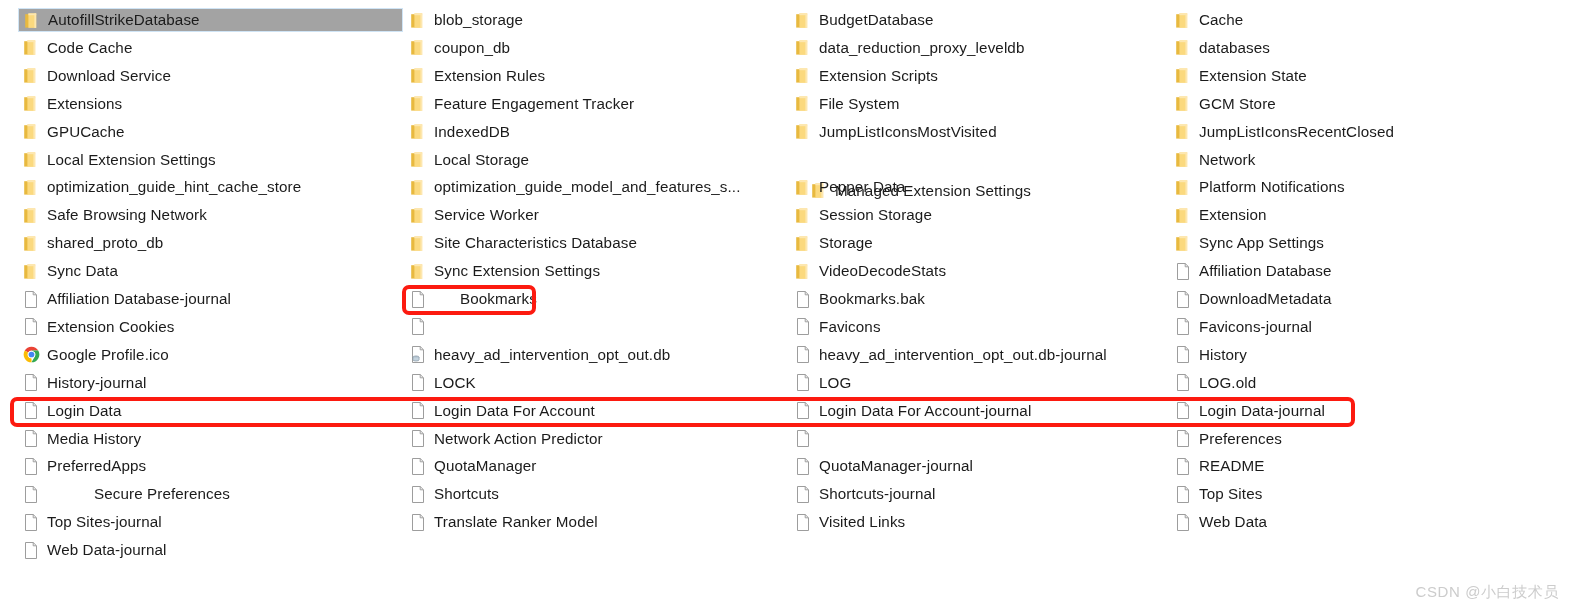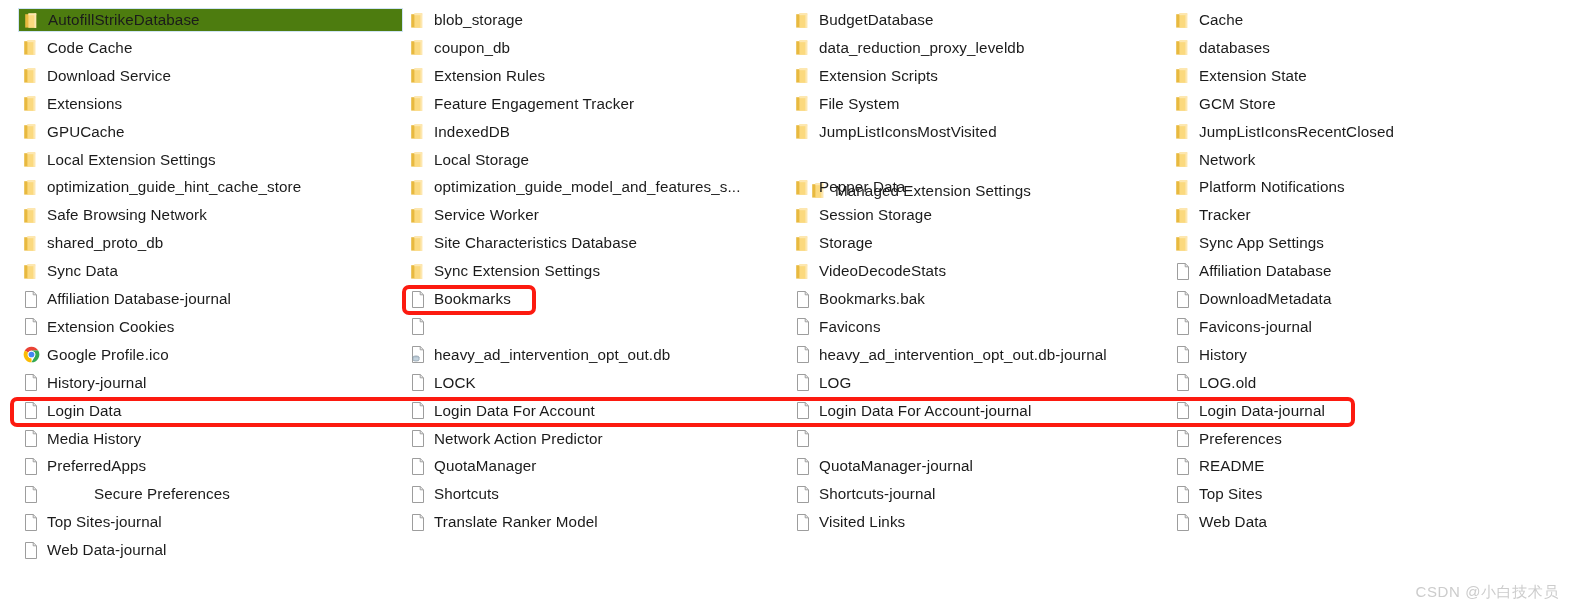--- a/index.html
+++ b/index.html
@@ -56,21 +56,21 @@
     margin-right: 7px;
     flex: 0 0 auto;
     position: relative;
     display: block;
   }
   .entry-icon svg { display: block; }
 
   
   .file-entry.is-selected {
     border: 1px solid #cfe4f5;
-    background: #4d7c0f;
+    background: #a3a3a3;
   }
 
   
   .annotation-box {
     position: absolute;
     border: 4px solid #fc1a10;
     border-radius: 7px;
     box-sizing: border-box;
     pointer-events: none;
     background: transparent;
@@ -404,21 +404,21 @@
         <span class="entry-icon">
           <svg width="17" height="19" viewBox="0 0 17 19" xmlns="http://www.w3.org/2000/svg">
             <path d="M1.2 3.2 L5.2 3.2 L5.2 16.6 L1.2 16.6 Z" fill="#e8b93f"></path>
             <path d="M4.4 2.4 L12.2 2.4 L12.2 16.9 L4.4 16.9 Z" fill="#fbd97e"></path>
             <path d="M4.4 2.4 L12.2 2.4 L12.2 4.2 L4.4 4.2 Z" fill="#fde7b0"></path>
             <path d="M10.4 2.4 L12.2 2.4 L12.2 16.9 L10.4 16.9 Z" fill="#fde7b0"></path>
           </svg>
         </span>
         <span class="entry-label">Sync Extension Settings</span>
       </div>
-      <div class="file-entry" style="top: 287px; left: 0px;">
+      <div class="file-entry" style="top: 287px; left: 0px; gap: 26px;">
         <span class="entry-icon">
           <svg width="17" height="19" viewBox="0 0 17 19" xmlns="http://www.w3.org/2000/svg">
             <path d="M2.5 1.5 L10.2 1.5 L13.5 4.8 L13.5 17.5 L2.5 17.5 Z" fill="#ffffff" stroke="#9d9d9d" stroke-width="1"></path>
             <path d="M10.2 1.5 L10.2 4.8 L13.5 4.8" fill="none" stroke="#9d9d9d" stroke-width="1"></path>
           </svg>
         </span>
         <span class="entry-label">Bookmarks</span>
       </div>
       <div class="file-entry" style="top: 314.9px; left: 0px;">
         <span class="entry-icon">
@@ -766,21 +766,21 @@
       </div>
       <div class="file-entry" style="top: 203.3px; left: 0px;">
         <span class="entry-icon">
           <svg width="17" height="19" viewBox="0 0 17 19" xmlns="http://www.w3.org/2000/svg">
             <path d="M1.2 3.2 L5.2 3.2 L5.2 16.6 L1.2 16.6 Z" fill="#e8b93f"></path>
             <path d="M4.4 2.4 L12.2 2.4 L12.2 16.9 L4.4 16.9 Z" fill="#fbd97e"></path>
             <path d="M4.4 2.4 L12.2 2.4 L12.2 4.2 L4.4 4.2 Z" fill="#fde7b0"></path>
             <path d="M10.4 2.4 L12.2 2.4 L12.2 16.9 L10.4 16.9 Z" fill="#fde7b0"></path>
           </svg>
         </span>
-        <span class="entry-label">Tracker</span>
+        <span class="entry-label">Extension</span>
       </div>
       <div class="file-entry" style="top: 231.2px; left: 0px;">
         <span class="entry-icon">
           <svg width="17" height="19" viewBox="0 0 17 19" xmlns="http://www.w3.org/2000/svg">
             <path d="M1.2 3.2 L5.2 3.2 L5.2 16.6 L1.2 16.6 Z" fill="#e8b93f"></path>
             <path d="M4.4 2.4 L12.2 2.4 L12.2 16.9 L4.4 16.9 Z" fill="#fbd97e"></path>
             <path d="M4.4 2.4 L12.2 2.4 L12.2 4.2 L4.4 4.2 Z" fill="#fde7b0"></path>
             <path d="M10.4 2.4 L12.2 2.4 L12.2 16.9 L10.4 16.9 Z" fill="#fde7b0"></path>
           </svg>
         </span>

